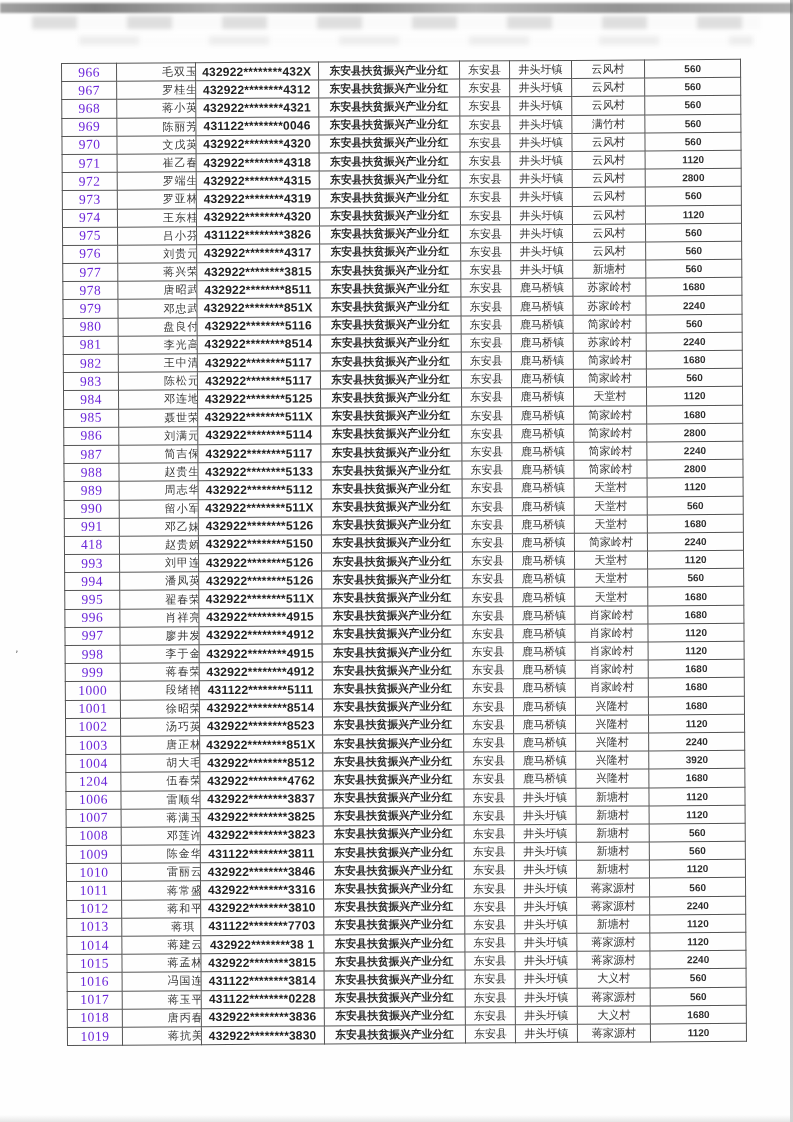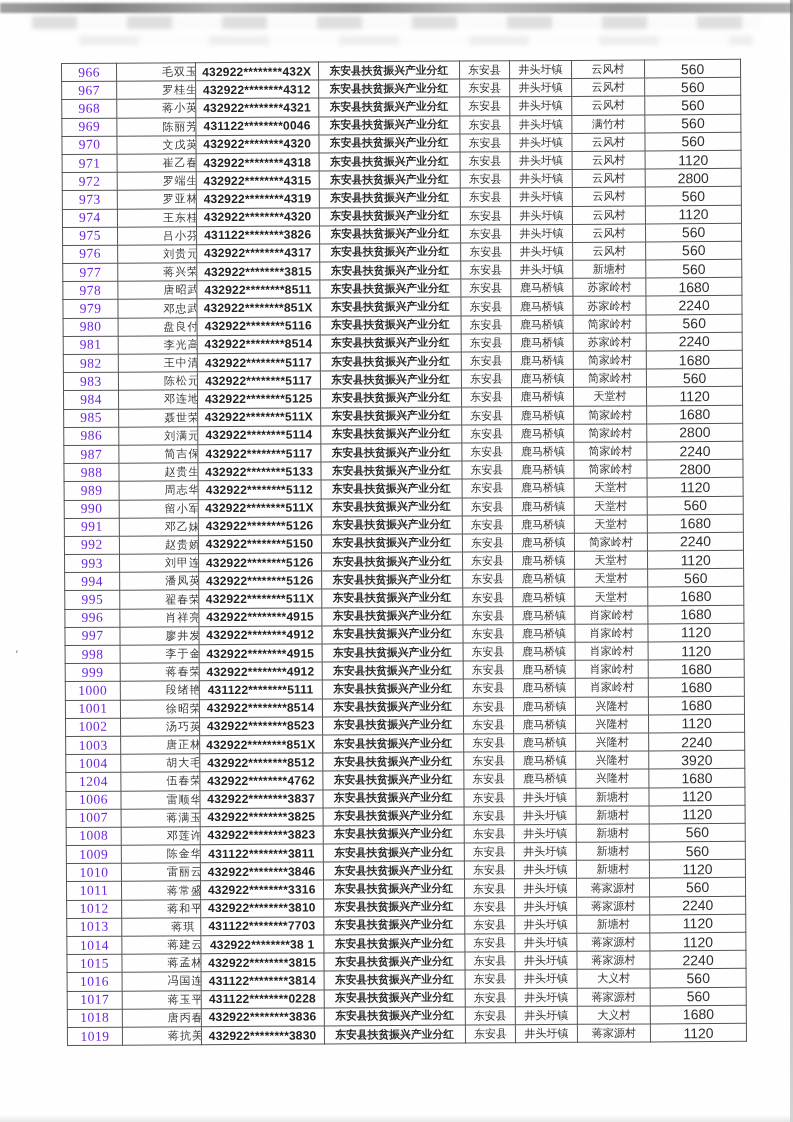--- a/index.html
+++ b/index.html
@@ -63,21 +63,21 @@
   .data-table td.col0{
     font-family:"Liberation Serif","DejaVu Serif",serif;
     font-size:13.5px;color:#6d28d9;letter-spacing:.5px;
   }
   .data-table td.col1{letter-spacing:1px;color:#383838;padding-left:45px;}
   .data-table td.col2{
     font-weight:700;font-size:12px;color:#232323;letter-spacing:.2px;
   }
   .data-table td.col3{font-weight:600;color:#2c2c2c;font-size:10.8px;}
   .data-table td.col4,.data-table td.col5,.data-table td.col6{color:#343434;}
-  .data-table td.col7{font-size:14px;color:#2e2e2e;font-weight:400;}
+  .data-table td.col7{font-size:10px;color:#2e2e2e;font-weight:700;}
 </style>
 </head>
 <body>
 
 <div class="page">
   <div class="smudge-top"></div>
   <div class="smudge-top2"></div>
   <div class="smudge-top3"></div>
   <div class="edge-right"></div>
   <div class="edge-bottom"></div>
@@ -349,21 +349,21 @@
           <td class="col0">991</td>
           <td class="col1">邓乙妹</td>
           <td class="col2">432922********5126</td>
           <td class="col3">东安县扶贫振兴产业分红</td>
           <td class="col4">东安县</td>
           <td class="col5">鹿马桥镇</td>
           <td class="col6">天堂村</td>
           <td class="col7">1680</td>
         </tr>
         <tr>
-          <td class="col0">992</td>
+          <td class="col0">418</td>
           <td class="col1">赵贵娇</td>
           <td class="col2">432922********5150</td>
           <td class="col3">东安县扶贫振兴产业分红</td>
           <td class="col4">东安县</td>
           <td class="col5">鹿马桥镇</td>
           <td class="col6">简家岭村</td>
           <td class="col7">2240</td>
         </tr>
         <tr>
           <td class="col0">993</td>

